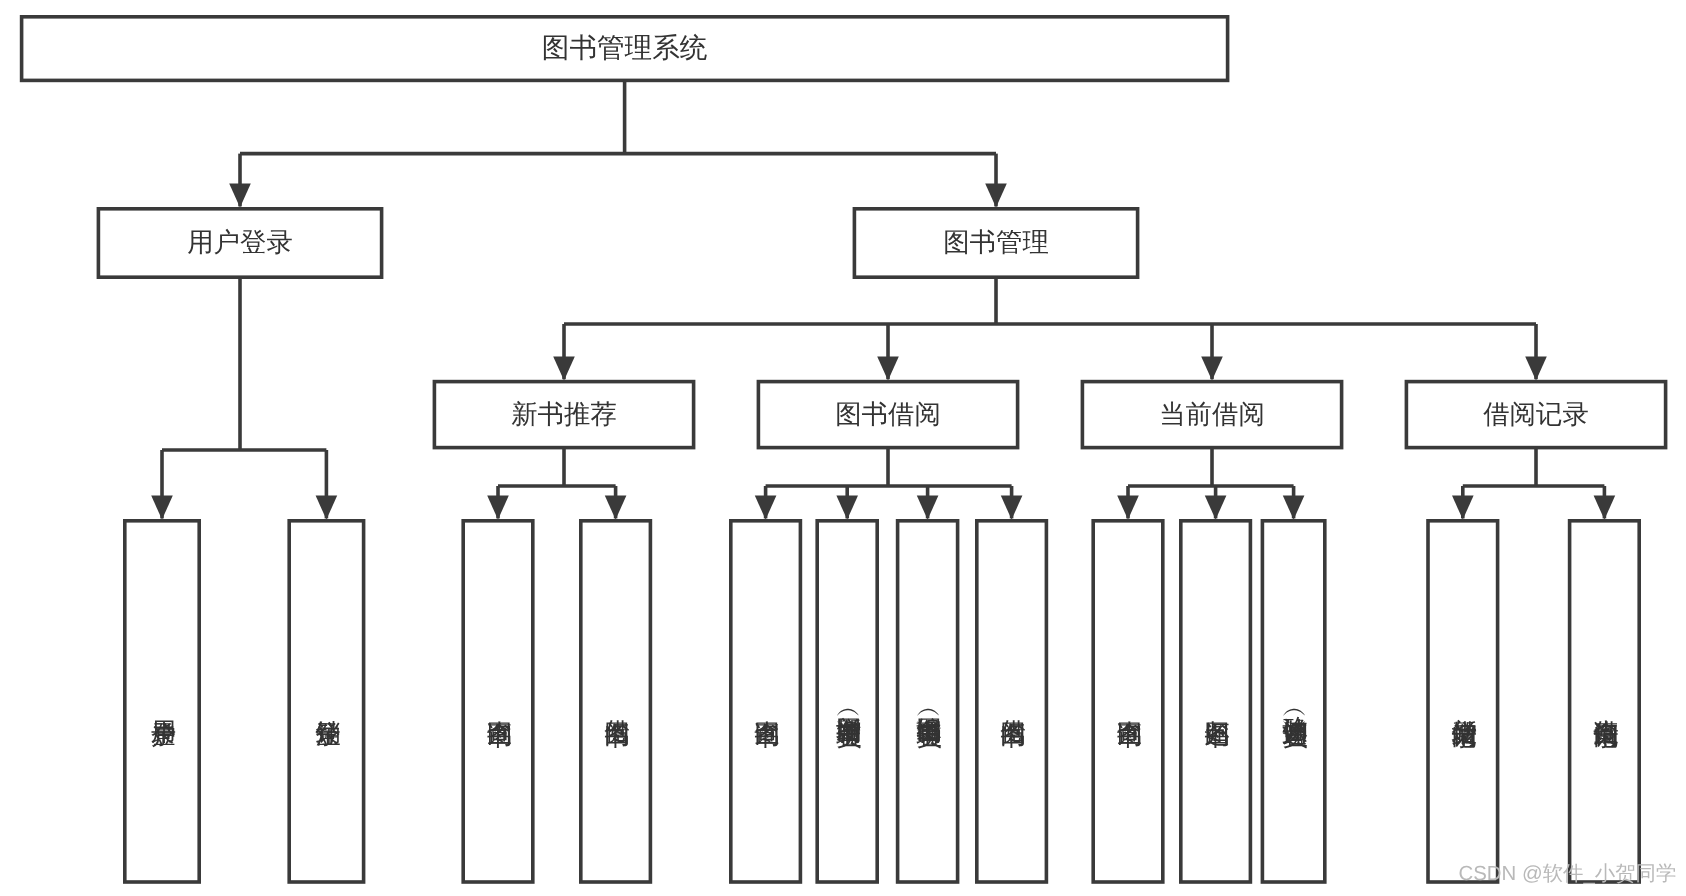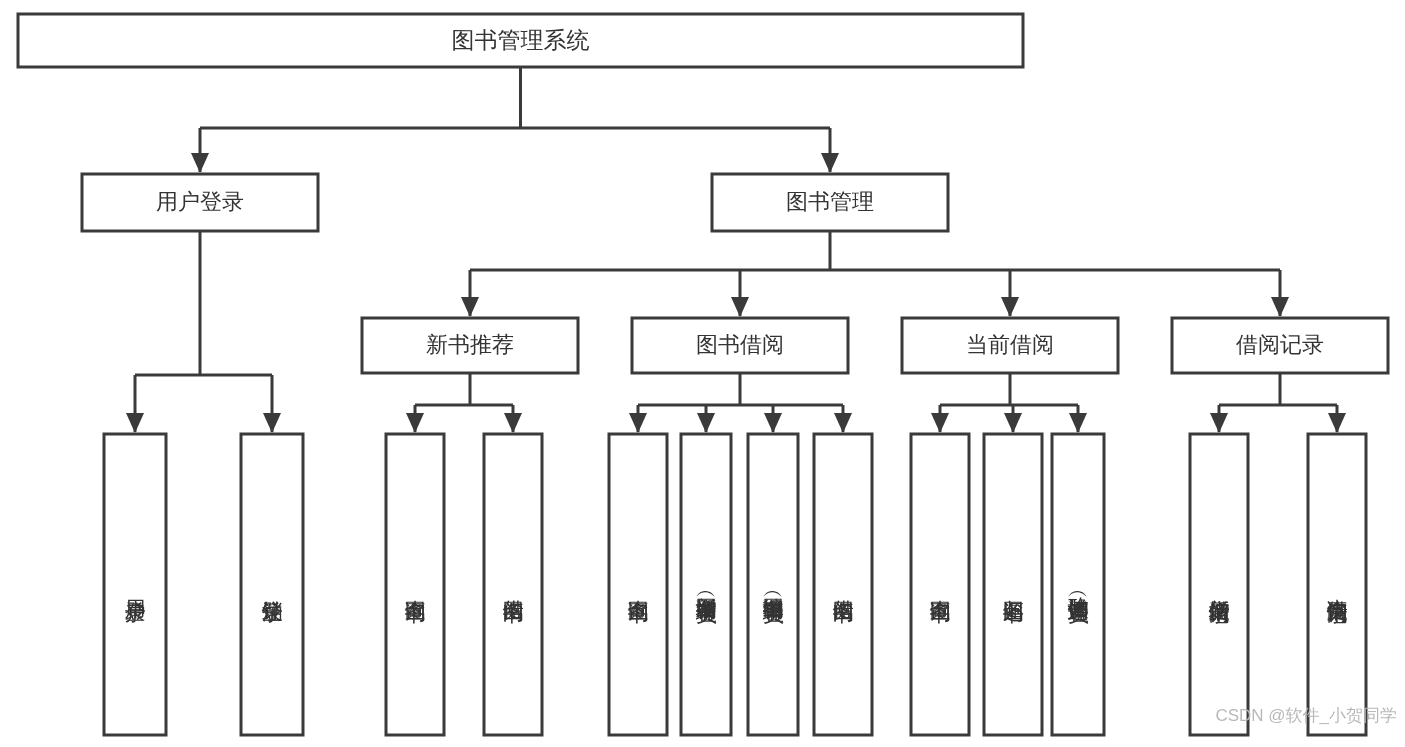--- a/index.html
+++ b/index.html
@@ -61,21 +61,21 @@
     font-family: "Liberation Sans", sans-serif;
     font-size: 21px;
     line-height: 1.08;
     color: #333333;
     letter-spacing: 1px;
     white-space: nowrap;
   }
   .watermark {
     position: absolute;
     right: 8px;
-    bottom: 20px;
+    bottom: 8px;
     font-family: "Liberation Sans", sans-serif;
     font-size: 17px;
     color: #b9b9b9;
     white-space: nowrap;
   }
 </style>
 </head>
 <body>
 
 <div id="diagram-root">

